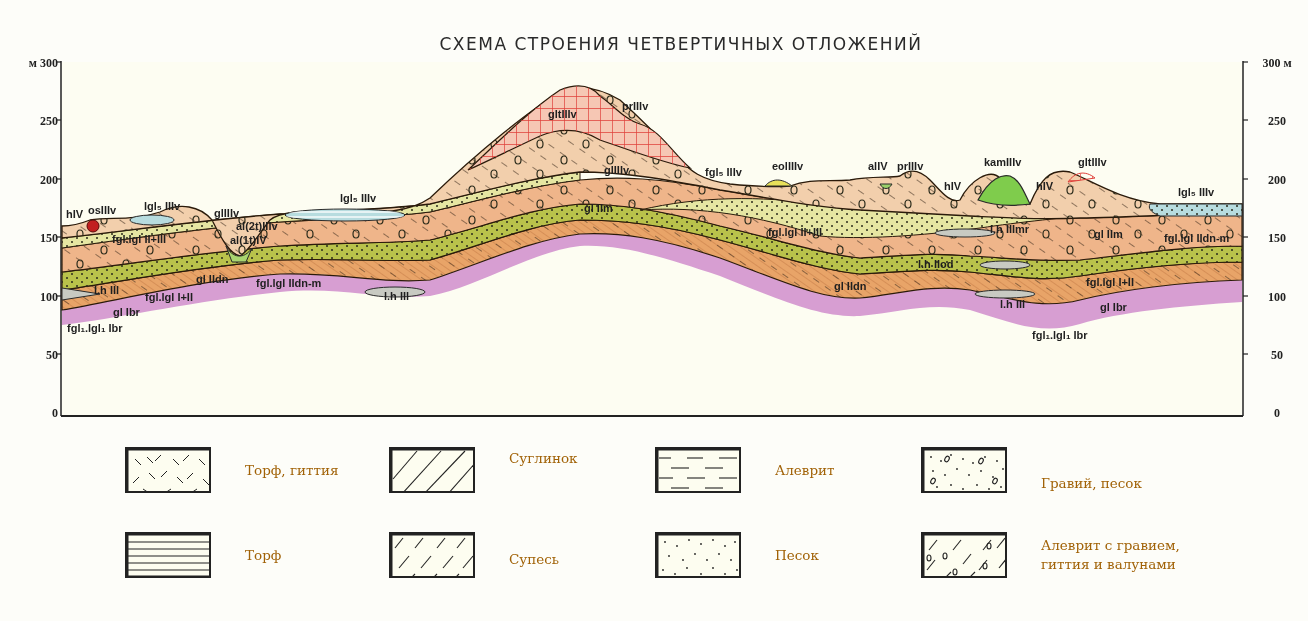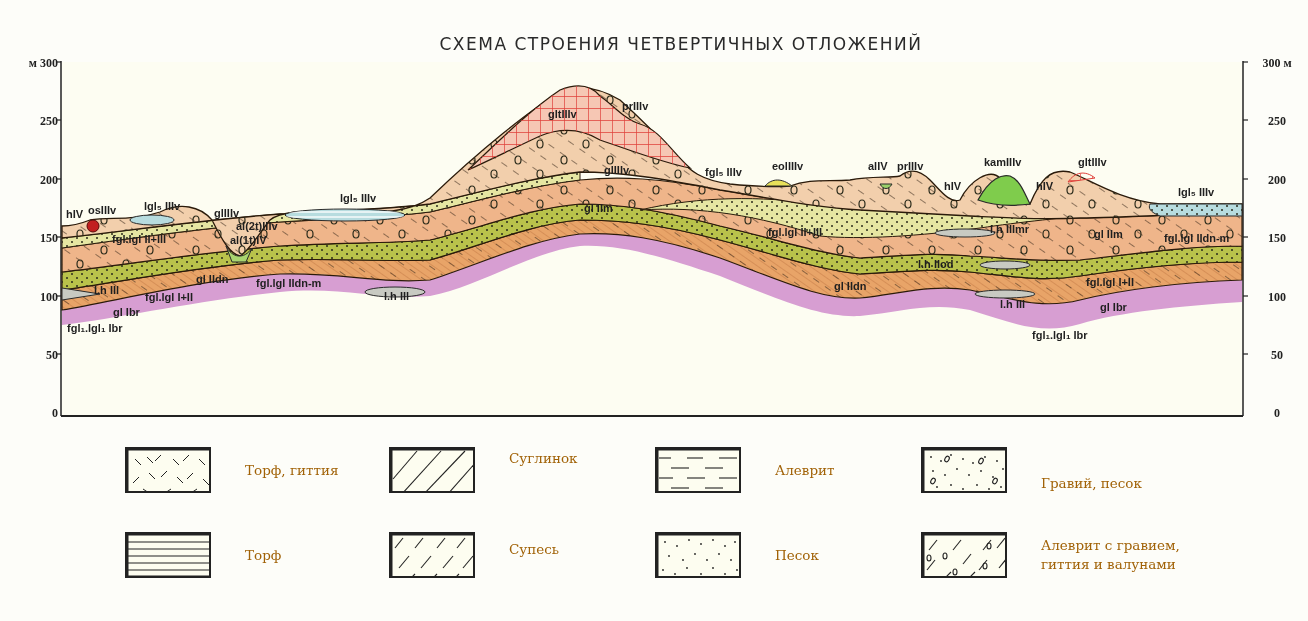--- a/index.html
+++ b/index.html
@@ -284,21 +284,21 @@
         <line x1="66" y1="14" x2="74" y2="4"></line>
       <line x1="8" y1="34" x2="18" y2="22"></line>
         <line x1="30" y1="34" x2="40" y2="22"></line>
         <line x1="52" y1="34" x2="62" y2="22"></line>
         <line x1="72" y1="34" x2="82" y2="22"></line>
       <line x1="18" y1="46" x2="24" y2="40"></line>
         <line x1="40" y1="46" x2="46" y2="40"></line>
         <line x1="62" y1="46" x2="68" y2="40"></line>
     </g>
   </svg>
-  <div class="legend-text" style="top:8px;text-align:right;">Супесь</div>
+  <div class="legend-text" style="top:18px;text-align:right;">Супесь</div>
 </div>
 
 <div class="legend-item" style="left:655px;top:532px;">
   <svg class="legend-swatch" width="86" height="46">
     <rect width="86" height="46" fill="#fdfdf0" stroke="#222" stroke-width="3"></rect>
     <g fill="#222">
       <circle cx="8" cy="8" r="0.9"></circle>
         <circle cx="20" cy="12" r="0.9"></circle>
         <circle cx="32" cy="6" r="0.9"></circle>
         <circle cx="44" cy="10" r="0.9"></circle>

